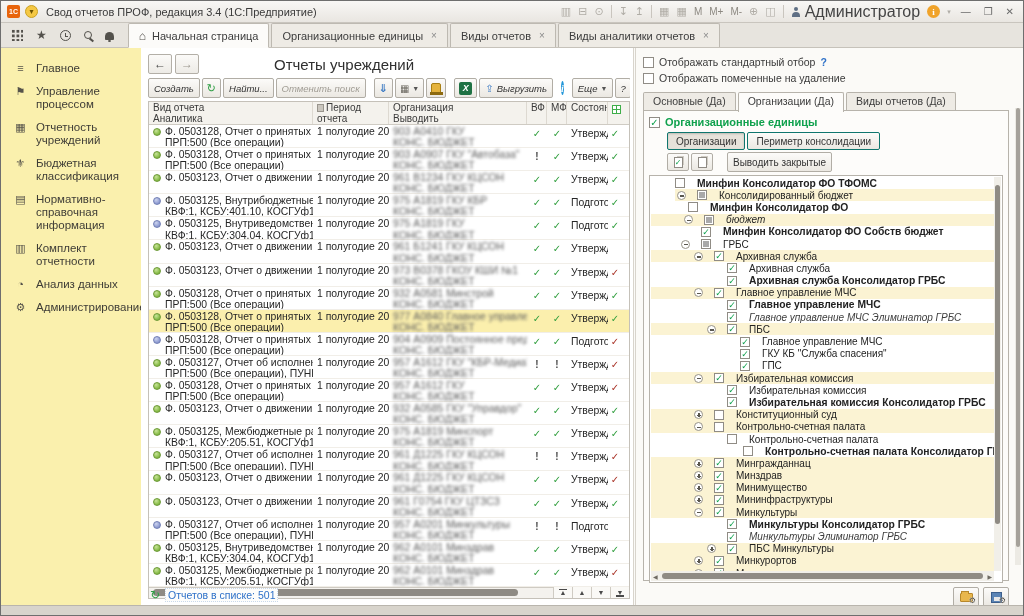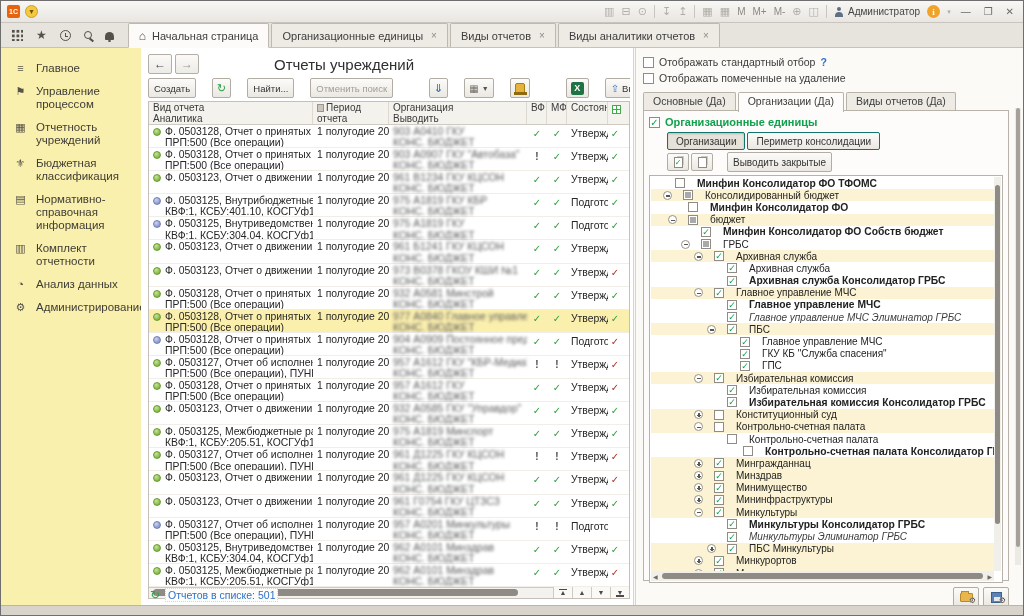--- a/index.html
+++ b/index.html
@@ -13,21 +13,21 @@
     display:flex; align-items:center; padding:0 6px; gap:5px; }
   .app-ico { width:13px; height:13px; background:#e8640c; border-radius:2px; color:#fff; font-size:7px;
     display:flex; align-items:center; justify-content:center; font-weight:bold; }
   .app-dd { width:13px; height:13px; background:#f5c844; border:1px solid #caa122; border-radius:50%;
     color:#6d5200; font-size:8px; display:flex; align-items:center; justify-content:center; }
   #titlebar .ttl { font-size:11px; color:#3a3a3a; margin-left:3px; }
   .tb-right { margin-left:auto; display:flex; align-items:center; gap:7px; color:#9b978f; font-size:11px; }
   .tb-right .gico { opacity:.75; font-size:11px; }
   .mem { color:#8d8982; font-size:10px; }
   .vsep { width:1px; height:13px; background:#c9c5be; }
-  .user { display:flex; align-items:center; gap:4px; color:#444; font-size:10px; }
+  .user { display:flex; align-items:center; gap:4px; color:#444; font-size:16px; }
   .p-ico { width:10px; height:10px; position:relative; }
   .p-ico::before { content:""; position:absolute; left:3px; top:0; width:4.5px; height:4.5px; border-radius:50%; background:#5f6f84; }
   .p-ico::after { content:""; position:absolute; left:1px; bottom:0; width:8.5px; height:4.5px; border-radius:4px 4px 0 0; background:#5f6f84; }
   .info-btn { width:13px; height:13px; border-radius:50%; background:#f0a32a; color:#fff; font-size:9px; font-weight:bold;
     display:flex; align-items:center; justify-content:center; font-family:"Liberation Serif",serif; }
   .winbtn { color:#6b6b6b; font-size:10px; padding:0 3px; }
 
   
   #tabbar { position:absolute; top:22px; left:0; right:0; height:25px; background:#e7e4de;
     border-bottom:1px solid #c6c2ba; display:flex; align-items:flex-end; }
@@ -55,22 +55,22 @@
   .side-item { display:flex; gap:9px; padding:5px 6px 5px 13px; font-size:11.5px; color:#3e3c36; line-height:13px; }
   .side-ico { width:13px; flex:none; text-align:center; color:#56534a; font-size:11px; }
 
   
   #content { position:absolute; top:47px; left:140px; width:492px; bottom:10px; background:#fff; }
   #navrow { position:absolute; top:5px; left:7px; height:22px; display:flex; align-items:center; gap:3px; }
   .navb { width:24px; height:20px; border:1px solid #b3afa7; border-radius:2px; background:linear-gradient(#fbfaf8,#edebe6);
     display:flex; align-items:center; justify-content:center; color:#4a4a4a; font-size:12px; }
   .navb.dim { color:#9a968e; }
   #pgtitle { margin-left:72px; font-size:15px; color:#2f2f2f; }
-  #toolbar { position:absolute; top:29px; left:7px; right:3px; height:22px; display:flex; align-items:center; gap:16px;
-    font-size:9.5px; overflow:hidden; }
+  #toolbar { position:absolute; top:29px; left:7px; right:3px; height:22px; display:flex; align-items:center; gap:2px;
+    font-size:9.5px; overflow:hidden;font-style:italic; }
   .btn { display:inline-flex; align-items:center; gap:3px; height:20px; padding:0 5px; background:linear-gradient(#fcfbf9,#ebe8e2);
     border:1px solid #b1ada5; border-radius:2px; color:#333; white-space:nowrap; }
   .btn.dis { color:#a09c94; }
   .btn.ic { padding:0 4px; }
   .gap { width:4px; flex:none; }
   .g-refresh { color:#2e9e44; font-size:11px; }
   .g-down { color:#3a79c3; font-size:11px; font-weight:bold; }
   .g-list { color:#6a675f; font-size:10px; }
   .g-dd { color:#555; font-size:7px; }
   .g-stamp { width:10px; height:10px; background:#e5b33c; border:1px solid #a87f14; border-radius:2px 2px 0 0; position:relative; }
@@ -177,20 +177,21 @@
   #statusbar { position:absolute; left:0; right:0; bottom:0; height:10px; background:#d8d4cc; border-top:1px solid #b9b5ad; }
 </style>
 </head>
 <body>
 
 <div id="win">
 
   <div id="titlebar">
     <span class="app-ico">1С</span>
     <span class="app-dd">▾</span>
+    <span class="ttl">Свод отчетов ПРОФ, редакция 3.4 (1С:Предприятие)</span>
     <div class="tb-right">
       <span class="gico">▥</span>
       <span class="gico">⊟</span>
       <span class="gico">⊙</span>
       <span class="vsep"></span>
       <span class="gico">↧</span>
       <span class="gico">↥</span>
       <span class="vsep"></span>
       <span class="gico">▦</span>
       <span class="gico">▦</span>
@@ -749,31 +750,31 @@
           <span class="gap"></span>
         <span class="btn" style="font-size:10px;">Выводить закрытые</span>
       </div>
       <div id="treebox">
         <div class="trows" id="trows">
             <div class="ttrow" style="padding-left: 4px;">
               <span class="exp none"></span>
               <span class="tcb"></span>
               <span class="tt-b">Минфин Консолидатор ФО ТФОМС</span>
             </div>
-            <div class="ttrow y" style="padding-left: 12px;">
+            <div class="ttrow y" style="padding-left: 2px; margin-left: 24px;">
               <span class="exp"></span>
               <span class="tcb partial"></span>
               <span>Консолидированный бюджет</span>
             </div>
             <div class="ttrow" style="padding-left: 17px;">
               <span class="exp none"></span>
               <span class="tcb"></span>
               <span class="tt-b">Минфин Консолидатор ФО</span>
             </div>
-            <div class="ttrow y" style="padding-left: 17px;">
+            <div class="ttrow y" style="padding-left: 33px; font-style: italic;">
               <span class="exp"></span>
               <span class="tcb partial"></span>
               <span>бюджет</span>
             </div>
             <div class="ttrow" style="padding-left: 30px;">
               <span class="exp none"></span>
               <span class="tcb">✓</span>
               <span class="tt-b">Минфин Консолидатор ФО Собств бюджет</span>
             </div>
             <div class="ttrow" style="padding-left: 30px;">

